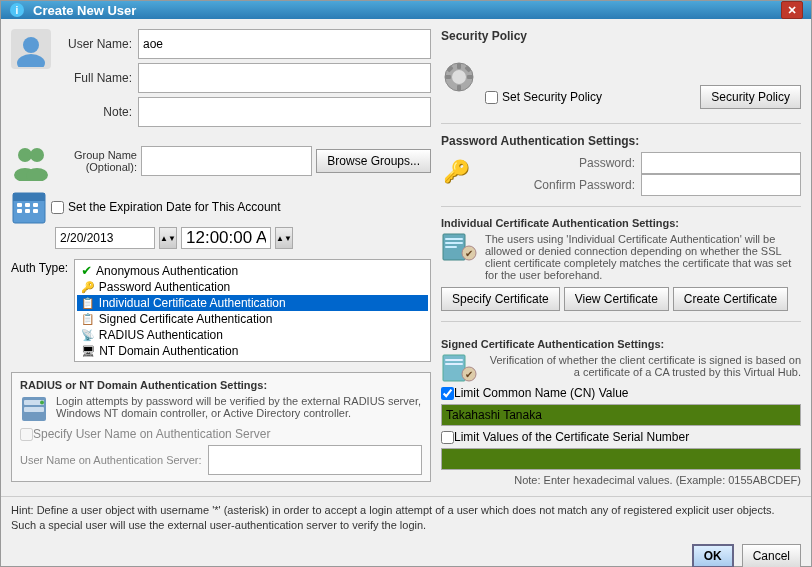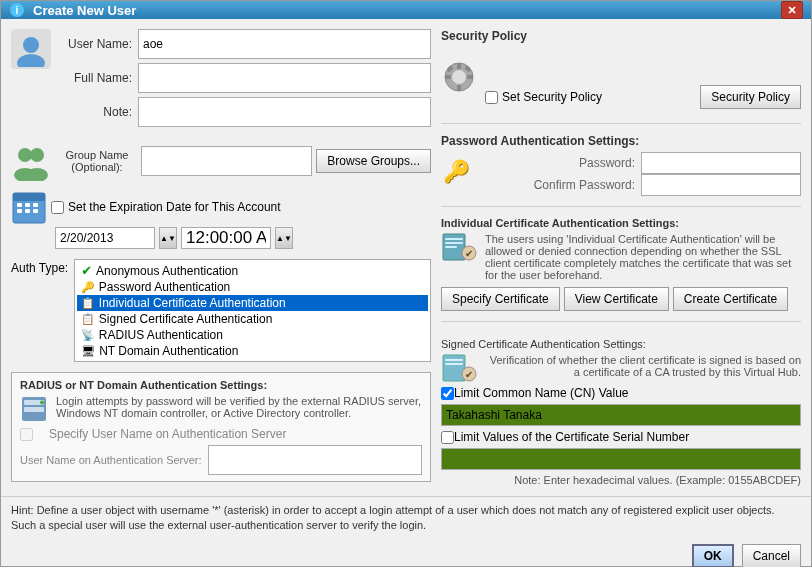--- a/index.html
+++ b/index.html
@@ -291,21 +291,21 @@
       margin-bottom: 6px;
     }
     .cert-buttons {
       display: flex;
       gap: 4px;
     }
     .signed-section {
       margin-top: 6px;
     }
     .signed-title {
-      font-weight: normal;
+      font-weight: bold;
       font-size: 11px;
       margin-bottom: 4px;
       color: #333;
     }
     .signed-icon-row {
       display: flex;
       gap: 8px;
       align-items: flex-start;
       margin-bottom: 4px;
     }
@@ -386,21 +386,21 @@
       <div class="group-row">
         <div class="group-icon">
           <svg width="40" height="40" viewBox="0 0 40 40">
             <circle cx="14" cy="14" r="7" fill="#6aaa6a"></circle>
             <circle cx="26" cy="14" r="7" fill="#6aaa6a"></circle>
             <ellipse cx="14" cy="34" rx="11" ry="7" fill="#6aaa6a"></ellipse>
             <ellipse cx="26" cy="34" rx="11" ry="7" fill="#6aaa6a"></ellipse>
           </svg>
         </div>
         <div class="group-fields">
-          <span class="form-label" style="white-space:pre-line;min-width:80px;font-size:11px;text-align:center;">Group Name
+          <span class="form-label" style="white-space:pre-line;min-width:80px;font-size:11px;">Group Name
 (Optional):</span>
           <input class="form-input" type="text" style="width: 120px;">
           <button class="btn">Browse Groups...</button>
         </div>
       </div>
 
       <div>
         <div class="expiry-row">
           <div style="display:flex;align-items:center;gap:4px;">
             <svg width="36" height="36" viewBox="0 0 36 36">
@@ -460,21 +460,21 @@
         <div style="display:flex;gap:8px;align-items:flex-start;">
           <svg width="28" height="28" viewBox="0 0 28 28">
             <rect x="2" y="2" width="24" height="24" rx="2" fill="#7099c0"></rect>
             <rect x="4" y="5" width="20" height="5" rx="1" fill="#cde"></rect>
             <rect x="4" y="12" width="20" height="5" rx="1" fill="#cde"></rect>
             <circle cx="22" cy="7.5" r="2" fill="#4a4"></circle>
           </svg>
           <span class="hint-text">Login attempts by password will be verified by the external RADIUS server, Windows NT domain controller, or Active Directory controller.</span>
         </div>
         <div style="margin-top:4px;">
-          <label style="display:flex;align-items:center;gap:16px;color:#888;">
+          <label style="display:flex;align-items:center;gap:0;color:#888;">
             <input type="checkbox" disabled="" style="">
             <span>Specify User Name on Authentication Server</span>
           </label>
         </div>
         <div class="form-row" style="margin-top:4px;">
           <span style="color:#888;font-size:11px;">User Name on Authentication Server:</span>
           <input class="form-input" type="text" style="flex: 1 1 0%;">
         </div>
       </div>
 

